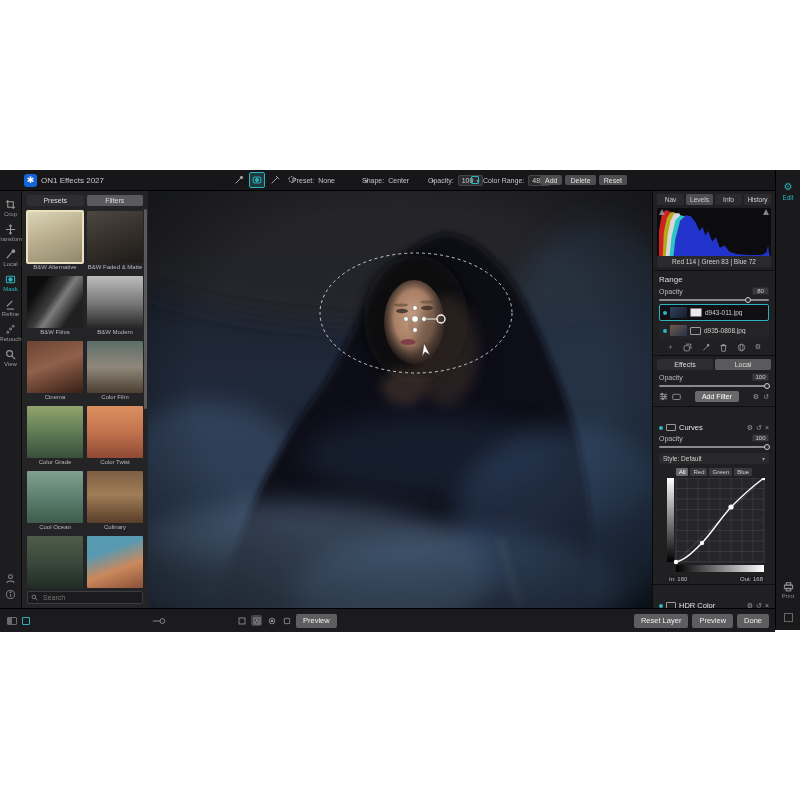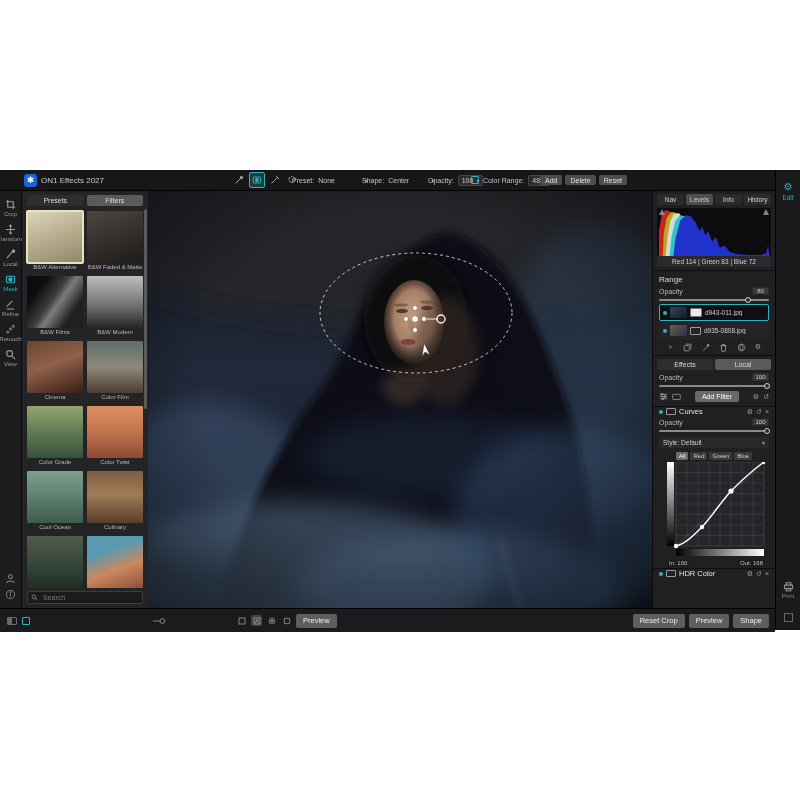--- a/index.html
+++ b/index.html
@@ -77,21 +77,21 @@
   .lthumb{width:17px;height:11px;border-radius:1px;flex:none;}
   .lt1{background:linear-gradient(140deg,#31435e,#141b28);}
   .lt2{background:linear-gradient(140deg,#6e5c4b,#283048);}
   .lmask{width:12px;height:9px;background:#e9e9e9;border:1px solid #7a7a7c;border-radius:1px;flex:none;box-sizing:border-box;}
   .lmaskicon{width:11px;height:8px;border:1px solid #9a9a9c;border-radius:1px;flex:none;box-sizing:border-box;}
   .lname{font-size:6.5px;color:#cfcfcf;white-space:nowrap;overflow:hidden;}
   .layeractions{display:flex;justify-content:space-between;align-items:center;padding:2px 8px 1px 8px;color:#9a9a9c;}
   .mtabs{display:flex;gap:2px;padding:3px 4px 2px 4px;border-top:1px solid #0e0e10;margin-top:2px;}
   .addrow{display:flex;align-items:center;justify-content:space-between;padding:2px 6px;color:#9a9a9c;}
   .addbtn{background:#69696b;color:#fff;font-size:7px;border-radius:2px;padding:2px 7px;}
-  .fhead{display:flex;align-items:center;gap:3px;padding:0 6px 1px 6px;border-top:1px solid #0e0e10;margin-top:2px;}
+  .fhead{display:flex;align-items:center;gap:3px;padding:16px 6px 1px 6px;border-top:1px solid #0e0e10;margin-top:2px;}
   .fname{font-size:7.5px;color:#e2e2e4;flex:1;}
   .ficon{color:#9a9a9c;font-size:7px;}
   .stylerow{display:flex;align-items:center;margin:3px 6px 0 6px;padding:2px 4px;background:#29292c;border-radius:2px;font-size:6.5px;color:#ccc;}
   .chanrow{display:flex;justify-content:center;gap:2px;margin-top:4px;}
   .chan{background:#3a3a3d;color:#ccc;font-size:6px;padding:1px 3px;border-radius:1px;}
   .chan.on{background:#6a6a6c;color:#fff;}
   .curvewrap{margin:2px 0 0 14px;width:98px;}
   .inout{display:flex;justify-content:space-between;width:98px;margin-top:1px;}
   .iolbl{background:#1b1b1d;color:#c0c0c2;font-size:6px;padding:0 2px;border-radius:1px;}
   
@@ -581,23 +581,23 @@
               </svg>
             </span>
       <span class="bbicon">
         <svg width="8" height="8" viewBox="0 0 12 12" fill="none" stroke="currentColor" stroke-width="1.2">
                 <rect x="2" y="2" width="8" height="8" rx="1"></rect>
               </svg>
             </span>
       <span class="gbtn">Preview</span>
     </div>
     <div class="bb" style="right:6px;gap:4px;">
-      <span class="gbtn">Reset Crop</span>
+      <span class="gbtn">Reset Layer</span>
       <span class="gbtn">Preview</span>
-      <span class="gbtn">Shape</span>
+      <span class="gbtn">Done</span>
     </div>
   </div>
 </div>
 
 <div class="rightrail">
   <div class="railedit">
     <span class="glyph">⚙</span>
     <span class="lbl">Edit</span>
   </div>
   <div class="railprint">

